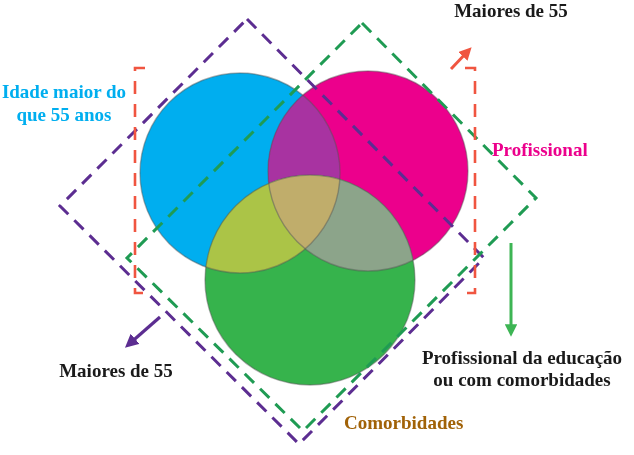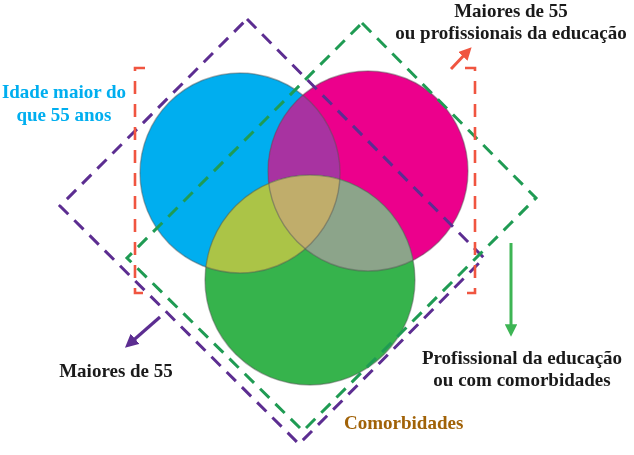--- a/index.html
+++ b/index.html
@@ -79,29 +79,29 @@
       <path d="M465,68 H475 V293 H465"></path>
     </g>
 
     <line x1="451" y1="69" x2="469" y2="50" stroke-width="3" marker-end="url(#head-red)" stroke="#f05540"></line>
     <line x1="160" y1="317" x2="128" y2="345" stroke-width="3.2" marker-end="url(#head-purple)" stroke="#5c2d91"></line>
     <line x1="511" y1="243" x2="511" y2="333" stroke-width="3" marker-end="url(#head-green)" stroke="#3db554"></line>
   </svg>
 
   <div class="label" id="lbl-union-top" style="color: rgb(26, 26, 26);">
     <span class="line">Maiores de 55</span>
-    <span class="line">ou profissionais da educação</span>
   </div>
 
   <div class="label" id="lbl-age" style="color: rgb(0, 174, 239);">
     <span class="line">Idade maior do</span>
     <span class="line">que 55 anos</span>
   </div>
 
   <div class="label" id="lbl-education" style="color: rgb(236, 0, 140);">
+    <span class="line">Profissional</span>
   </div>
 
   <div class="label" id="lbl-union-bl" style="color: rgb(26, 26, 26);">
     <span class="line">Maiores de 55</span>
   </div>
 
   <div class="label" id="lbl-union-br" style="color: rgb(26, 26, 26);">
     <span class="line">Profissional da educação</span>
     <span class="line">ou com comorbidades</span>
   </div>

